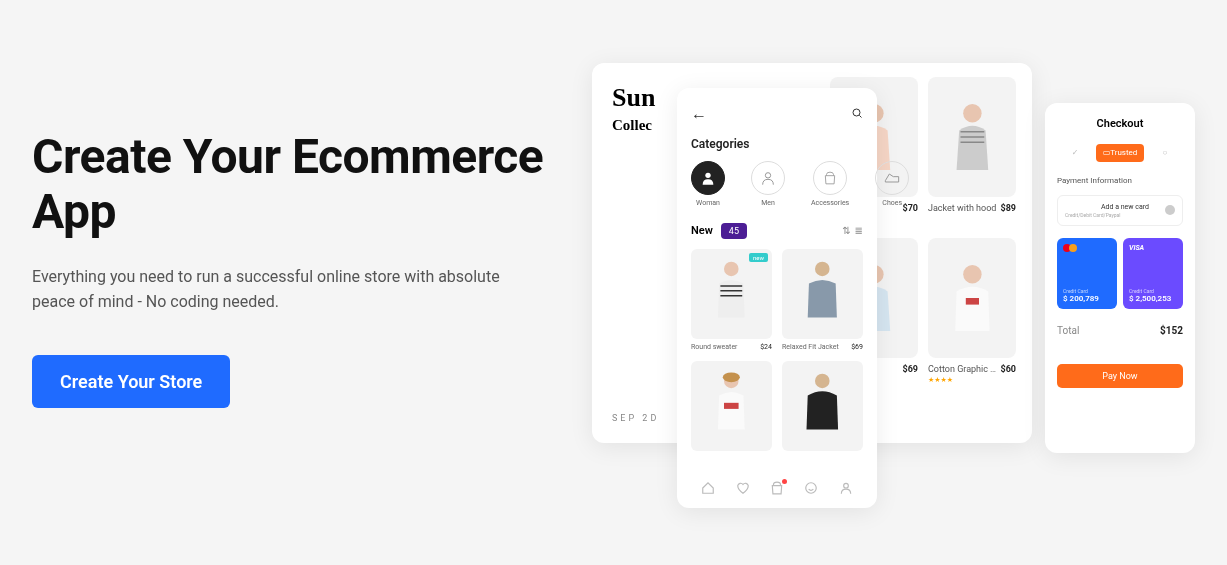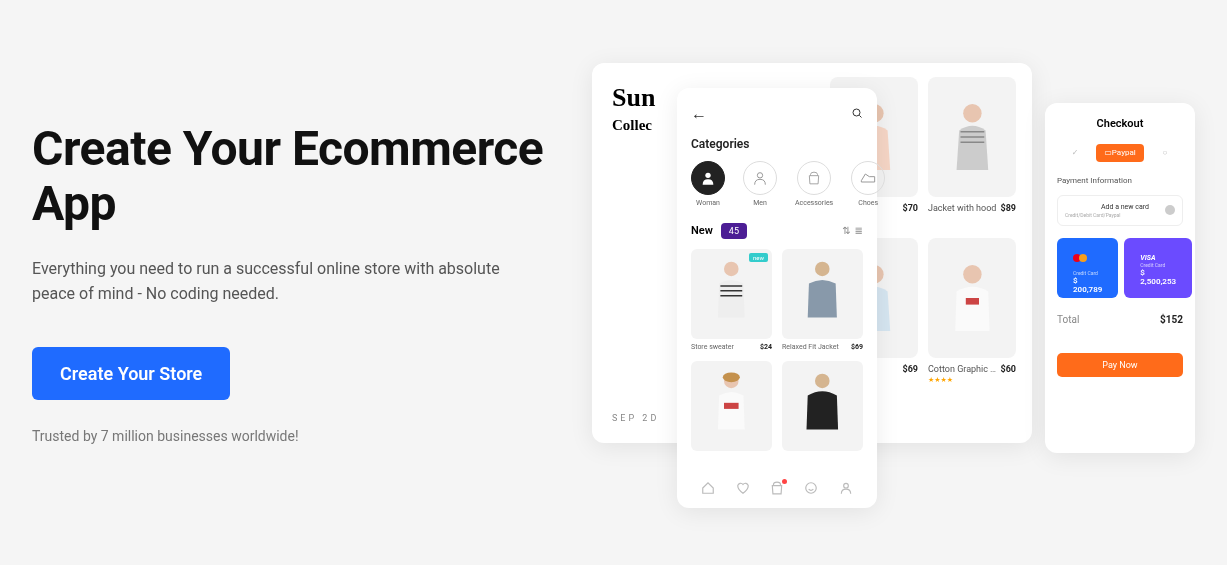--- a/index.html
+++ b/index.html
@@ -19,51 +19,51 @@
 .grid-date { position:absolute; bottom:20px; left:20px; font-size:9px; letter-spacing:3px; color:#888; }
 .prod-card { position:absolute; width:88px; }
 .prod-img { width:88px; height:120px; background:#f3f3f3; border-radius:8px; display:flex; align-items:center; justify-content:center; overflow:hidden; }
 .prod-row { display:flex; justify-content:space-between; font-size:9px; color:#555; margin-top:6px; }
 .prod-name { flex:1; white-space:nowrap; overflow:hidden; text-overflow:ellipsis; }
 .prod-price { font-weight:bold; color:#222; }
 
 .app-panel { left:85px; top:45px; width:200px; height:420px; padding:16px 14px; z-index:2; }
 .app-hdr { display:flex; justify-content:space-between; align-items:center; margin-bottom:14px; color:#333; }
 .cat-label { font-size:12px; font-weight:600; color:#222; margin-bottom:10px; }
-.cat-row { display:flex; gap:18px; margin-bottom:16px; }
+.cat-row { display:flex; gap:26px; margin-bottom:16px; }
 .cat-item { flex:1; text-align:center; }
 .cat-circ { width:34px; height:34px; border:1px solid #ddd; border-radius:50%; margin:0 auto 4px; display:flex; align-items:center; justify-content:center; }
 .cat-circ.active { background:#222; border-color:#222; }
 .cat-txt { font-size:7px; color:#666; }
 .new-row { display:flex; align-items:center; gap:8px; margin-bottom:10px; }
 .new-lbl { font-size:11px; font-weight:600; }
 .new-badge { background:#4c1d95; color:#fff; font-size:9px; padding:3px 8px; border-radius:4px; }
 .sort-ico { margin-left:auto; color:#888; font-size:10px; display:flex; gap:4px; }
 .app-grid { display:grid; grid-template-columns:1fr 1fr; gap:10px; }
 .app-prod { }
 .app-prod-img { width:100%; height:90px; background:#f3f3f3; border-radius:6px; position:relative; overflow:hidden; display:flex; align-items:center; justify-content:center; }
 .new-tag { position:absolute; top:4px; right:4px; background:#3cc; color:#fff; font-size:6px; padding:1px 4px; border-radius:2px; }
 .app-prod-row { display:flex; justify-content:space-between; font-size:7px; margin-top:4px; color:#666; }
-.app-prod-price { font-weight:bold; color:#222; }
+.app-prod-price { font-weight:normal; color:#222; }
 .bottom-nav { position:absolute; bottom:10px; left:14px; right:14px; display:flex; justify-content:space-around; color:#bbb; }
 .nav-ico { font-size:12px; position:relative; }
 .nav-dot { position:absolute; top:-2px; right:-3px; width:5px; height:5px; background:#ff4444; border-radius:50%; }
 
 .chk-panel { right:0; top:60px; width:150px; height:350px; padding:14px 12px; }
 .chk-title { text-align:center; font-size:11px; font-weight:600; margin-bottom:14px; }
 .chk-tabs { display:flex; gap:6px; justify-content:center; margin-bottom:14px; align-items:center; }
 .chk-tab { width:30px; height:18px; border-radius:4px; display:flex; align-items:center; justify-content:center; font-size:8px; color:#bbb; }
 .chk-tab.active { background:#ff6b1a; color:#fff; width:48px; }
 .chk-sec { font-size:8px; color:#555; margin-bottom:10px; }
 .chk-input { border:1px solid #eee; border-radius:6px; padding:7px; margin-bottom:12px; display:flex; justify-content:space-between; align-items:center; }
 .chk-input-txt { font-size:7px; color:#333;margin-left:36px; }
 .chk-input-sub { font-size:5px; color:#aaa; margin-top:1px; }
 .chk-dot { width:10px; height:10px; background:#ccc; border-radius:50%; }
 .cards-row { display:flex; gap:6px; margin-bottom:16px; }
-.card { flex:1; height:60px; border-radius:6px; padding:16px; display:flex; flex-direction:column; justify-content:space-between; }
+.card { flex:1; height:71px; border-radius:6px; padding:6px; display:flex; flex-direction:column; justify-content:space-between; }
 .card-blue { background:#1f6bff;gap:8px; }
 .card-purple { background:#6b4bff; }
 .card-logo { display:flex; gap:1px; }
 .card-logo span { width:8px; height:8px; border-radius:50%; }
 .card-lbl { font-size:5px; color:rgba(255,255,255,0.7); }
 .card-amt { font-size:8px; color:#fff; font-weight:600; }
 .visa-txt { font-size:7px; color:#fff; font-weight:bold; font-style:italic; }
 .tot-row { display:flex; justify-content:space-between; font-size:10px; margin-bottom:28px; }
 .tot-lbl { color:#888; }
 .tot-val { font-weight:bold; color:#222; }
@@ -73,21 +73,20 @@
 .stars { font-size:7px; color:#ffa500; margin-top:2px; }
 </style>
 </head>
 <body>
 
 <div class="hero">
   <div class="left">
     <h1 class="title">Create Your Ecommerce App</h1>
     <p class="subtitle">Everything you need to run a successful online store with absolute peace of mind - No coding needed.</p>
     <button class="cta-btn">Create Your Store</button>
-    <p class="trusted">Trusted by 7 million businesses worldwide!</p>
   </div>
 
   <div class="right">
 
     <div class="panel grid-panel">
       <div class="grid-title">Sun</div>
       <div class="grid-sub">Collec</div>
       <div class="grid-date">SEP  2D</div>
 
       <div class="prod-card" style="left:238px; top:14px;">
@@ -200,21 +199,21 @@
         <div class="app-prod">
           <div class="app-prod-img">
               <svg class="person" viewBox="0 0 40 60">
                 <circle cx="20" cy="10" r="6" fill="#e8c5b0"></circle>
                 <path d="M10 22 Q20 16 30 22 L31 50 L9 50 Z" fill="#eee"></path>
                 <path d="M11 24 L29 24 M11 28 L29 28 M11 32 L29 32" stroke="#333" stroke-width="1.2"></path>
               </svg>
               <span class="new-tag">new</span>
             </div>
           <div class="app-prod-row">
-              <span>Store sweater</span>
+              <span>Round sweater</span>
               <span class="app-prod-price">$24</span>
             </div>
         </div>
         <div class="app-prod">
           <div class="app-prod-img">
               <svg class="person" viewBox="0 0 40 60">
                 <circle cx="20" cy="10" r="6" fill="#d5b590"></circle>
                 <path d="M9 22 Q20 16 31 22 L32 50 L8 50 Z" fill="#8899aa"></path>
               </svg>
             </div>
@@ -260,21 +259,21 @@
               <circle cx="12" cy="8" r="4"></circle>
               <path d="M4 22 Q4 14 12 14 Q20 14 20 22"></path>
             </svg></span>
       </div>
     </div>
 
     <div class="panel chk-panel">
       <div class="chk-title">Checkout</div>
       <div class="chk-tabs">
         <span class="chk-tab">✓</span>
-        <span class="chk-tab active">▭ <span>Paypal</span></span>
+        <span class="chk-tab active">▭ <span>Trusted</span></span>
         <span class="chk-tab">○</span>
       </div>
       <div class="chk-sec">Payment Information</div>
       <div class="chk-input">
         <div>
           <div class="chk-input-txt">Add a new card</div>
           <div class="chk-input-sub">Credit/Debit Card/Paypal</div>
         </div>
         <div class="chk-dot"></div>
       </div>

